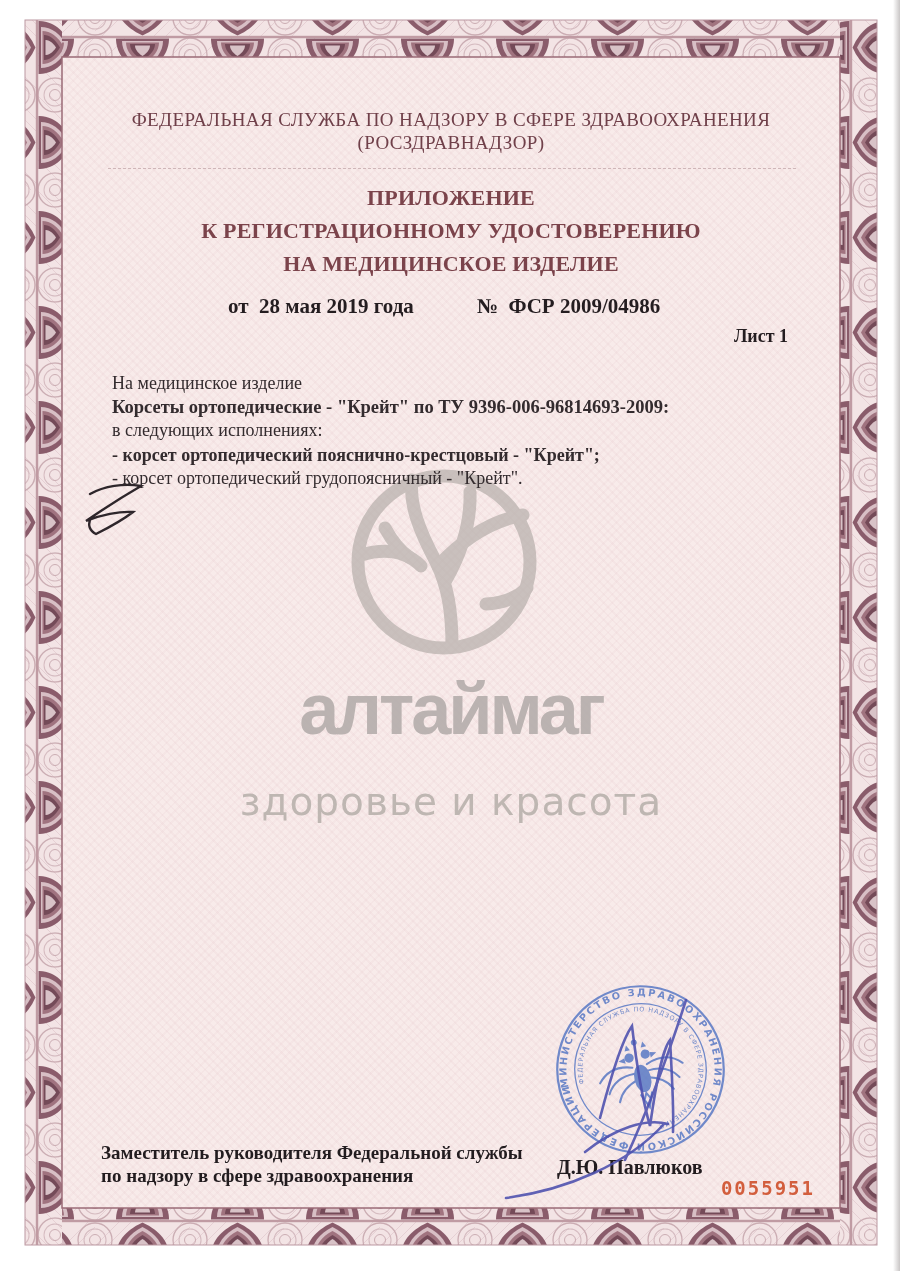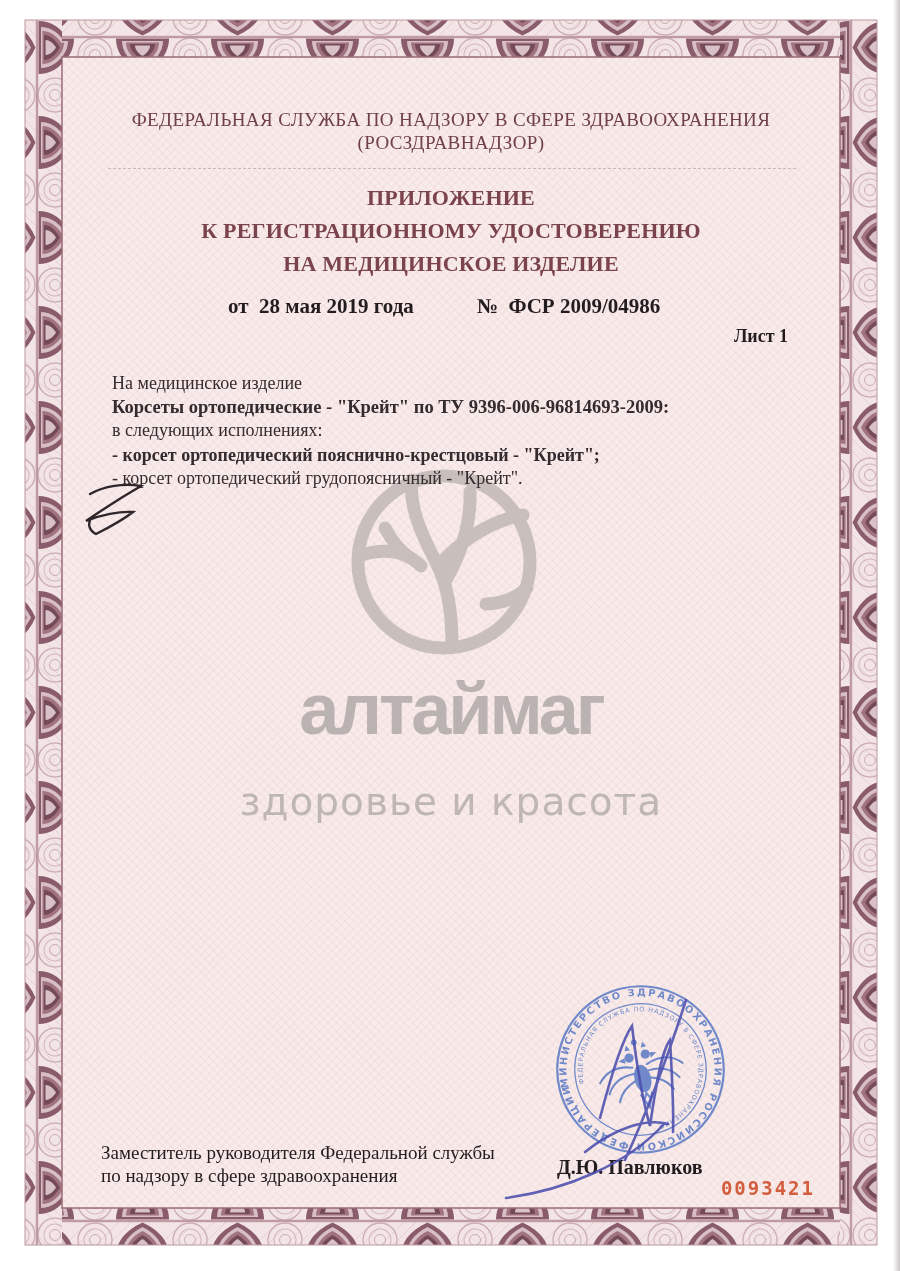--- a/index.html
+++ b/index.html
@@ -19,21 +19,21 @@
   .dashline{left:108px;top:168px;width:688px;border-top:1px dashed #c9aeb1;opacity:.85;}
   .doctitle{left:63px;top:181px;width:776px;color:#7b434b;font-weight:bold;font-size:22px;line-height:33px;letter-spacing:.2px;}
   .dateline{color:#241d20;font-weight:bold;font-size:21px;white-space:pre;}
   .sheet{left:708px;top:326px;width:80px;color:#241d20;font-weight:bold;font-size:18px;white-space:pre;}
   .bodyblock{left:112px;top:373px;width:640px;color:#332b2e;font-size:18px;line-height:21.5px;}
   .bodyblock .bold{font-weight:bold;font-size:18.5px;}
   .wm-brand{left:63px;top:668px;width:776px;color:#b3acaa;opacity:.88;
         font-family:Liberation Sans, sans-serif;font-weight:bold;font-size:72px;letter-spacing:-3px;}
   .wm-tagline{left:63px;top:779px;width:776px;color:#b9b2ad;opacity:.9;
         font-family:"DejaVu Sans",sans-serif;font-size:39px;letter-spacing:1px;}
-  .footer-pos{left:101px;top:1141px;width:520px;color:#221c1f;font-weight:normal;font-size:19px;line-height:23px;}
+  .footer-pos{left:101px;top:1141px;width:520px;color:#221c1f;font-weight:bold;font-size:19px;line-height:23px;}
   .signer{left:557px;top:1156px;width:260px;color:#221c1f;font-weight:bold;font-size:20px;text-align:left;}
   .serial{left:557px;top:1177px;width:258px;color:#d0532f;opacity:.92;text-align:right;
         font-family:"DejaVu Sans Mono",monospace;font-weight:bold;font-size:19px;letter-spacing:2px;}
 </style>
 </head>
 <body>
 
 <div class="page">
 
   <div class="interior"></div>
@@ -113,21 +113,21 @@
     <div style="margin-top:2px;">в следующих исполнениях:</div>
     <div style="margin-top:3px;font-weight:bold;">- корсет ортопедический пояснично-крестцовый - "Крейт";</div>
     <div style="margin-top:2px;">- корсет ортопедический грудопоясничный - "Крейт".</div>
   </div>
 
   <div class="abs footer-pos">
     <div>Заместитель руководителя Федеральной службы</div>
     <div>по надзору в сфере здравоохранения</div>
   </div>
   <div class="abs signer">Д.Ю. Павлюков</div>
-  <div class="abs serial">0093421</div>
+  <div class="abs serial">0055951</div>
 
   <svg class="layer" width="900" height="1271" viewBox="0 0 900 1271">
 
     <g transform="translate(548,977) scale(0.925)" opacity="0.78">
       <g transform="rotate(-14 100 100)">
         <defs>
           <path id="stampOuter" d="M 20,100 A 80,80 0 1 1 180,100 A 80,80 0 1 1 20,100"></path>
           <path id="stampInner" d="M 37,100 A 63,63 0 1 1 163,100 A 63,63 0 1 1 37,100"></path>
         </defs>
         <circle cx="100" cy="100" r="90" fill="none" stroke="#4b6fc2" stroke-width="2.4"></circle>

